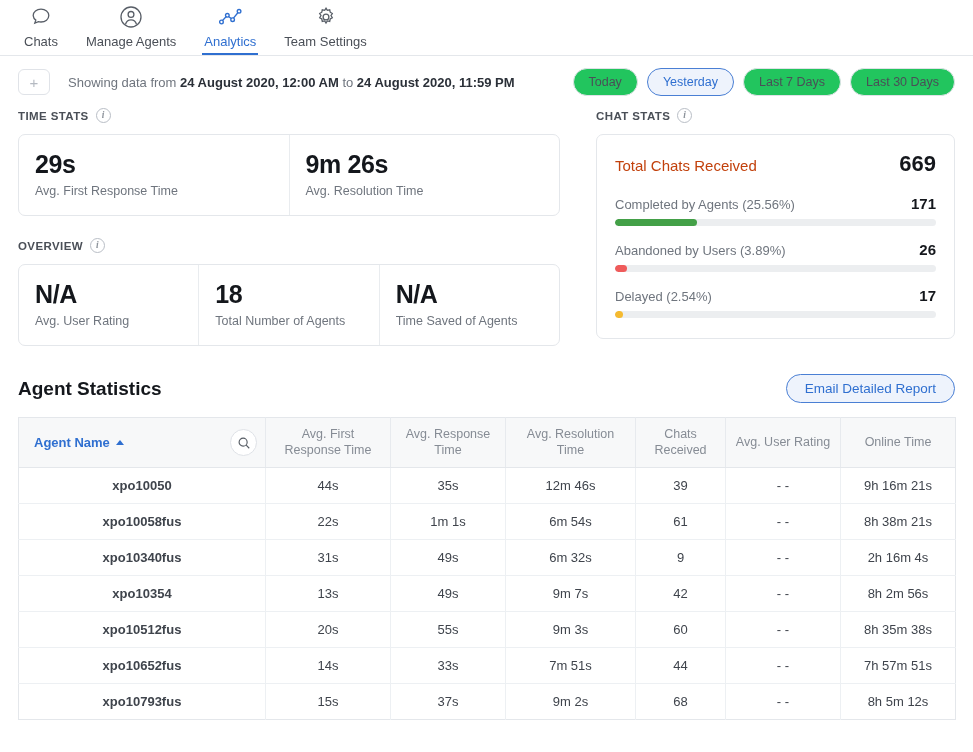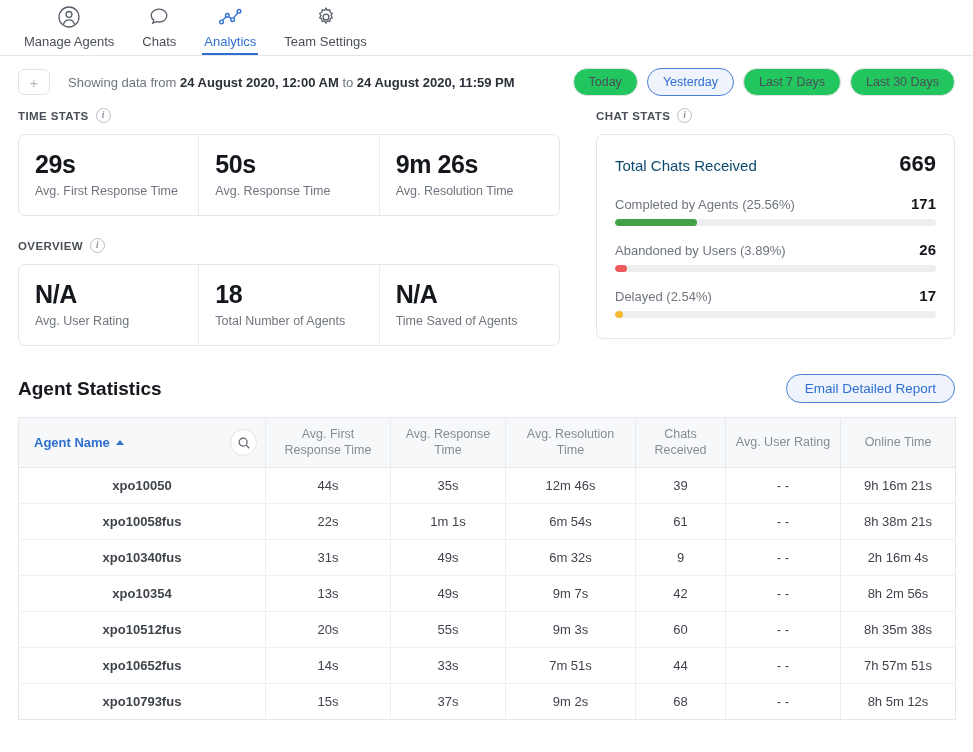--- a/index.html
+++ b/index.html
@@ -152,21 +152,21 @@
     border-radius: 7px;
     padding: 16px 18px 20px 18px;
     background: #fff;
   }
   .total-row {
     display: flex;
     align-items: baseline;
     justify-content: space-between;
     margin-bottom: 18px;
   }
-  .total-label { font-size: 15px; color: #0c4a6e; }
+  .total-label { font-size: 15px; color: #c2410c; }
   .total-value { font-size: 22px; font-weight: 700; color: #14171c; }
 
   .metric { margin-bottom: 15px; }
   .metric:last-child { margin-bottom: 0; }
   .metric-head {
     display: flex;
     align-items: baseline;
     justify-content: space-between;
     margin-bottom: 7px;
   }
@@ -277,35 +277,35 @@
   }
 </style>
 </head>
 <body>
 
 <div class="topnav">
 
   <div class="nav-item">
     <span class="nav-icon">
       <svg width="24" height="24" viewBox="0 0 24 24" fill="none" stroke="#585e67" stroke-width="1.3">
+        <path d="M12 4.2c4.4 0 7.8 2.8 7.8 6.4s-3.4 6.4-7.8 6.4c-.9 0-1.8-.1-2.6-.4l-3.6 1.5 1-3A6.2 6.2 0 0 1 4.2 10.6C4.2 7 7.6 4.2 12 4.2z"></path>
+      </svg>
+    </span>
+    <span class="nav-label">Chats</span>
+  </div>
+
+  <div class="nav-item">
+    <span class="nav-icon">
+      <svg width="24" height="24" viewBox="0 0 24 24" fill="none" stroke="#585e67" stroke-width="1.3">
         <circle cx="12" cy="12" r="10"></circle>
         <circle cx="12" cy="9.4" r="2.9"></circle>
         <path d="M6.6 19.2c.7-3 2.9-4.4 5.4-4.4s4.7 1.4 5.4 4.4"></path>
       </svg>
     </span>
     <span class="nav-label">Manage Agents</span>
-  </div>
-
-  <div class="nav-item">
-    <span class="nav-icon">
-      <svg width="24" height="24" viewBox="0 0 24 24" fill="none" stroke="#585e67" stroke-width="1.3">
-        <path d="M12 4.2c4.4 0 7.8 2.8 7.8 6.4s-3.4 6.4-7.8 6.4c-.9 0-1.8-.1-2.6-.4l-3.6 1.5 1-3A6.2 6.2 0 0 1 4.2 10.6C4.2 7 7.6 4.2 12 4.2z"></path>
-      </svg>
-    </span>
-    <span class="nav-label">Chats</span>
   </div>
 
   <div class="nav-item active">
     <span class="nav-icon">
       <svg width="25" height="24" viewBox="0 0 26 24" fill="none" stroke="#2f6fd0" stroke-width="1.4">
         <path d="M4 16.5 L9.5 10.5 L15 14.5 L21.5 6.5"></path>
         <circle cx="3.6" cy="17.2" r="1.9" fill="#fff"></circle>
         <circle cx="9.7" cy="10.3" r="1.9" fill="#fff"></circle>
         <circle cx="15.2" cy="14.8" r="1.9" fill="#fff"></circle>
         <circle cx="21.9" cy="6.1" r="1.9" fill="#fff"></circle>
@@ -347,24 +347,20 @@
 
     <div class="section-title">
       <span>TIME STATS</span>
       <span class="info-icon">i</span>
     </div>
 
     <div class="stat-card">
       <div class="stat-cell">
         <div class="stat-value">29s</div>
         <div class="stat-label">Avg. First Response Time</div>
-      </div>
-      <div class="stat-cell">
-        <div class="stat-value">50s</div>
-        <div class="stat-label">Avg. Response Time</div>
       </div>
       <div class="stat-cell">
         <div class="stat-value">9m 26s</div>
         <div class="stat-label">Avg. Resolution Time</div>
       </div>
     </div>
 
     <div class="overview-wrap">
       <div class="section-title">
         <span>OVERVIEW</span>

